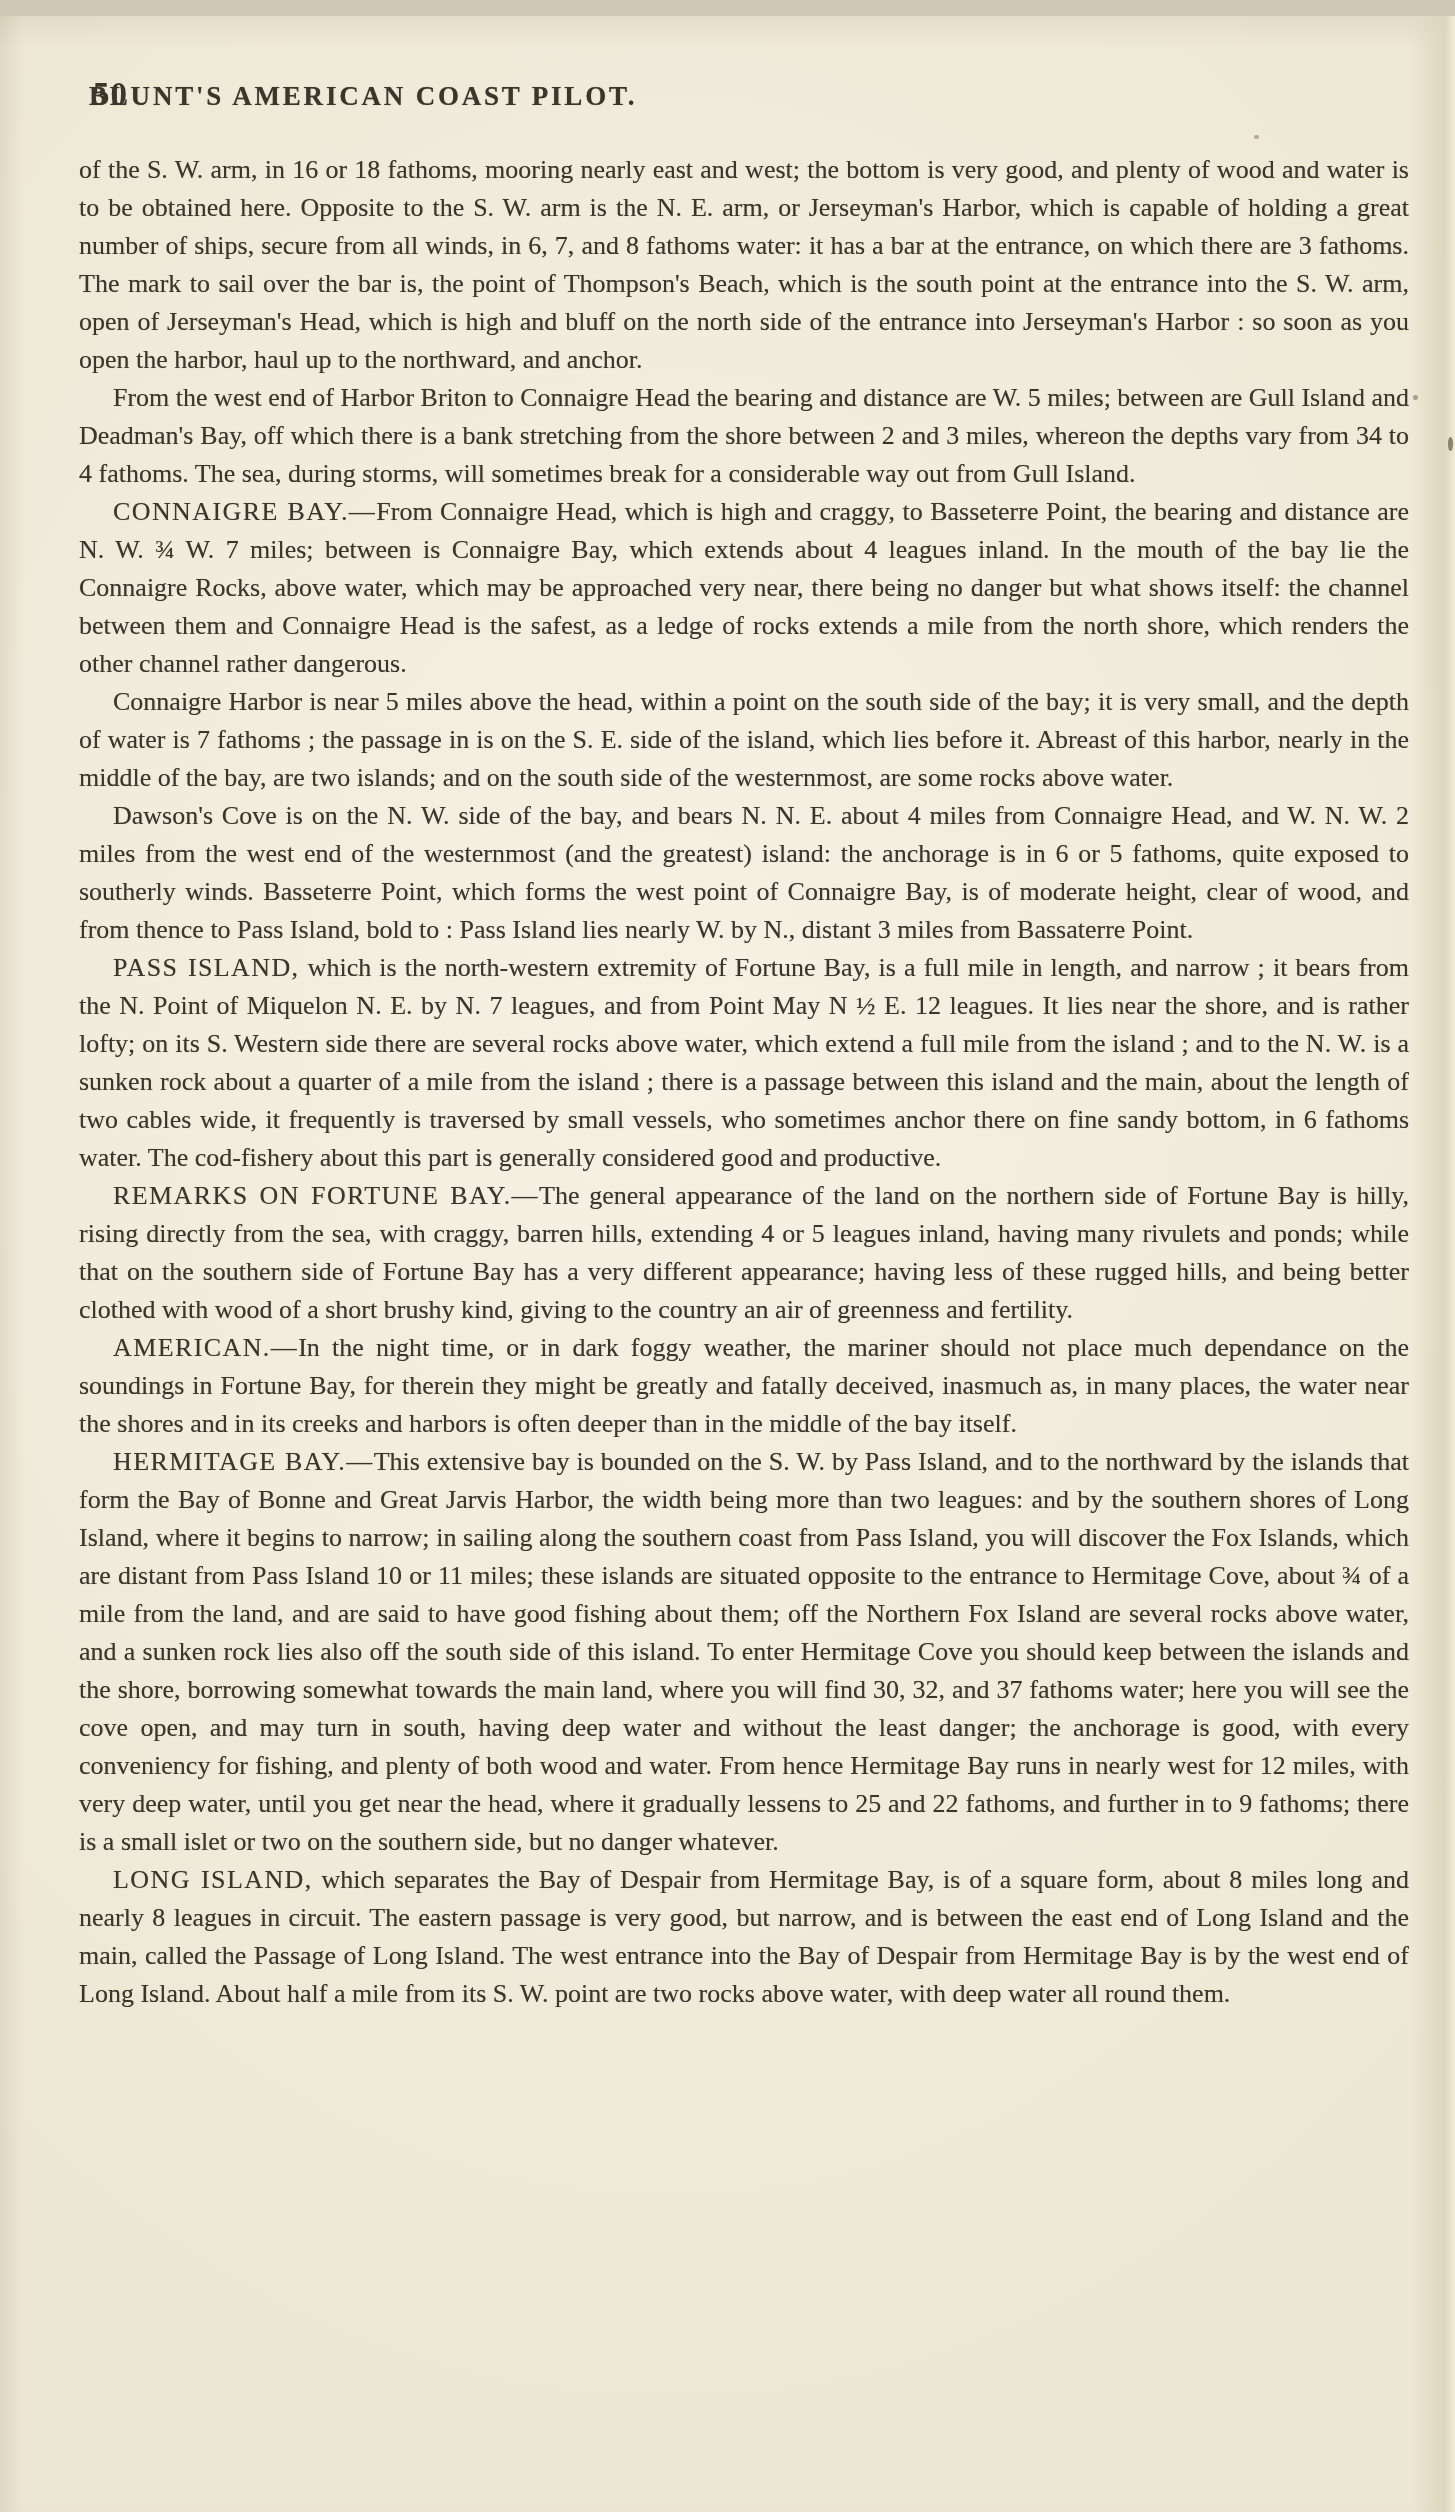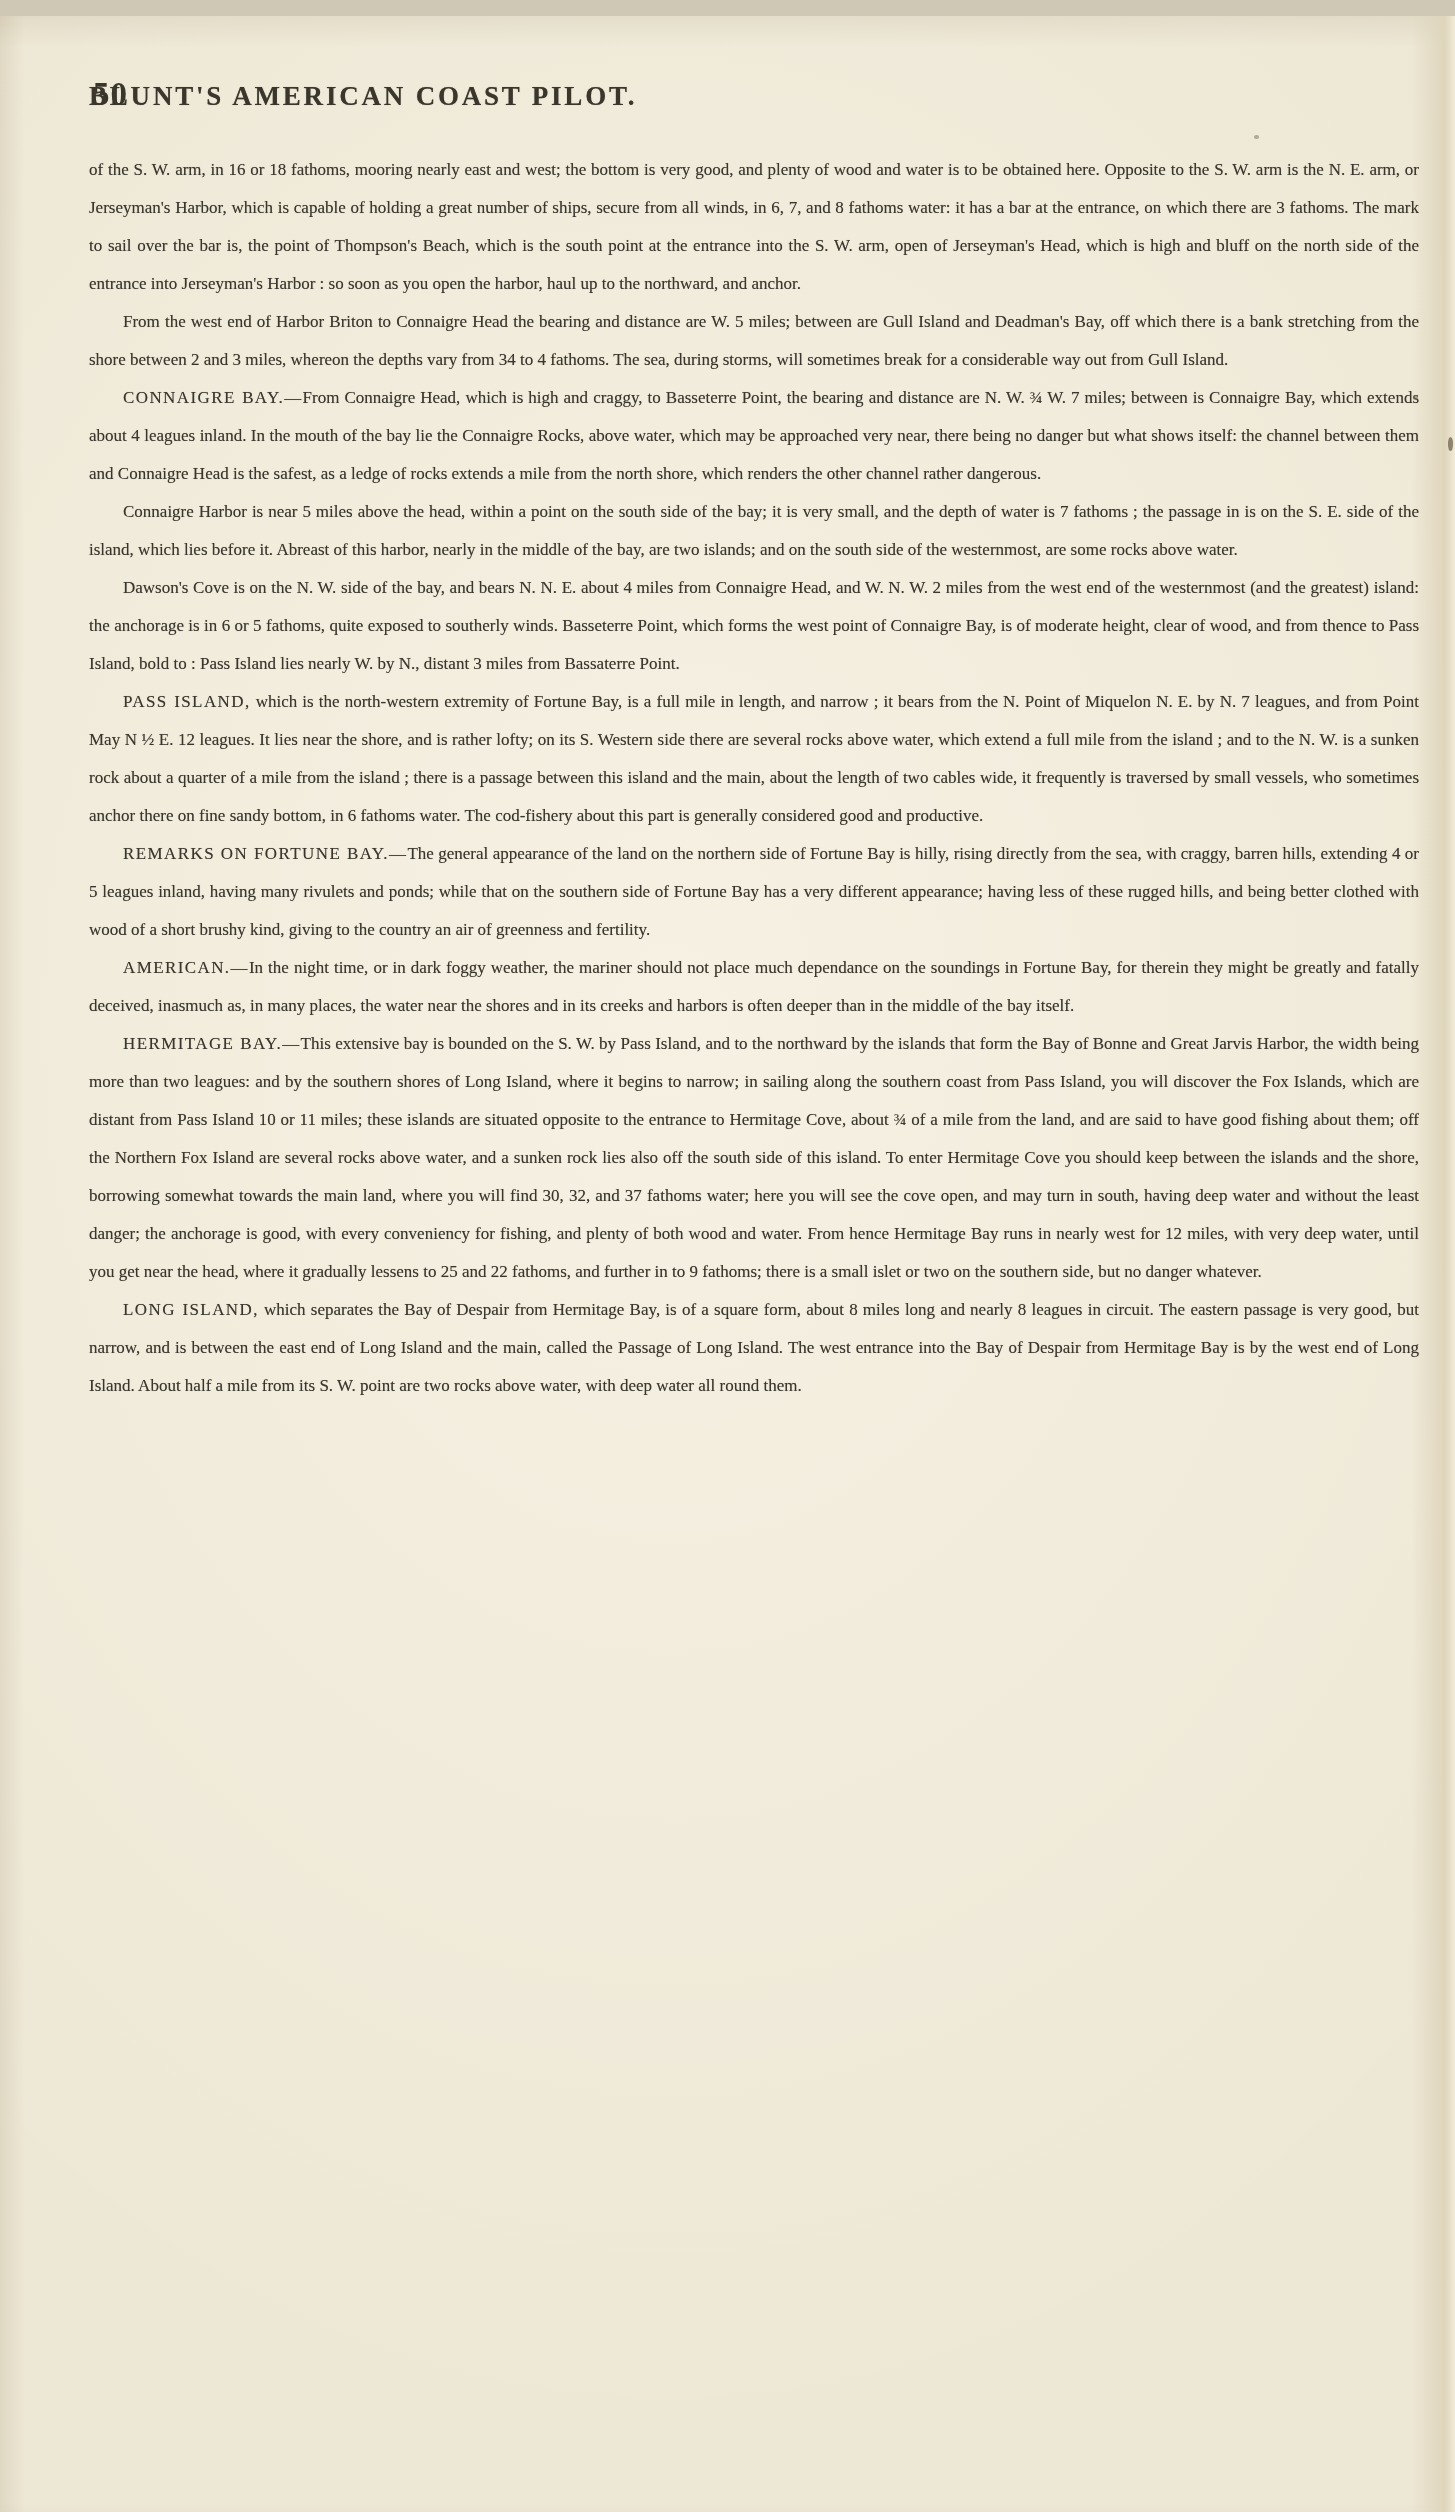--- a/index.html
+++ b/index.html
@@ -24,22 +24,22 @@
     position: absolute; left: 93px; top: 1.9px;
     font-size: 33px; font-weight: bold; letter-spacing: 0.9px;
   }
   .running-title {
     position: absolute; left: 89px; width: 1257px; top: 6.6px;
     text-align: left;
     font-size: 27px; font-weight: bold; letter-spacing: 2.8px;
     text-shadow: 0 0 0.8px rgba(58,54,44,0.55);
   }
   .text-block {
-    position: absolute; top: 135px; left: 89px; width: 1330px;
-    font-size: 17px; line-height: 38px;
+    position: absolute; top: 135px; left: 79px; width: 1330px;
+    font-size: 26px; line-height: 38px;
     text-align: justify;
     text-shadow: 0 0 0.7px rgba(58,54,44,0.45);
   }
   .para { margin: 0; padding: 0; }
   .para.indent { text-indent: 34px; }
   .lead { letter-spacing: 1.4px; }
   .speck { position: absolute; background: #776c56; border-radius: 45%; }
   .speck-a { right: 2.8px; top: 421px; width: 5.6px; height: 14px; opacity: 0.8; }
   .speck-b { right: 38px; top: 379px; width: 4.7px; height: 4.7px; opacity: 0.55; }
   .speck-c { left: 1254px; top: 119px; width: 4.7px; height: 3.8px; opacity: 0.5; }

